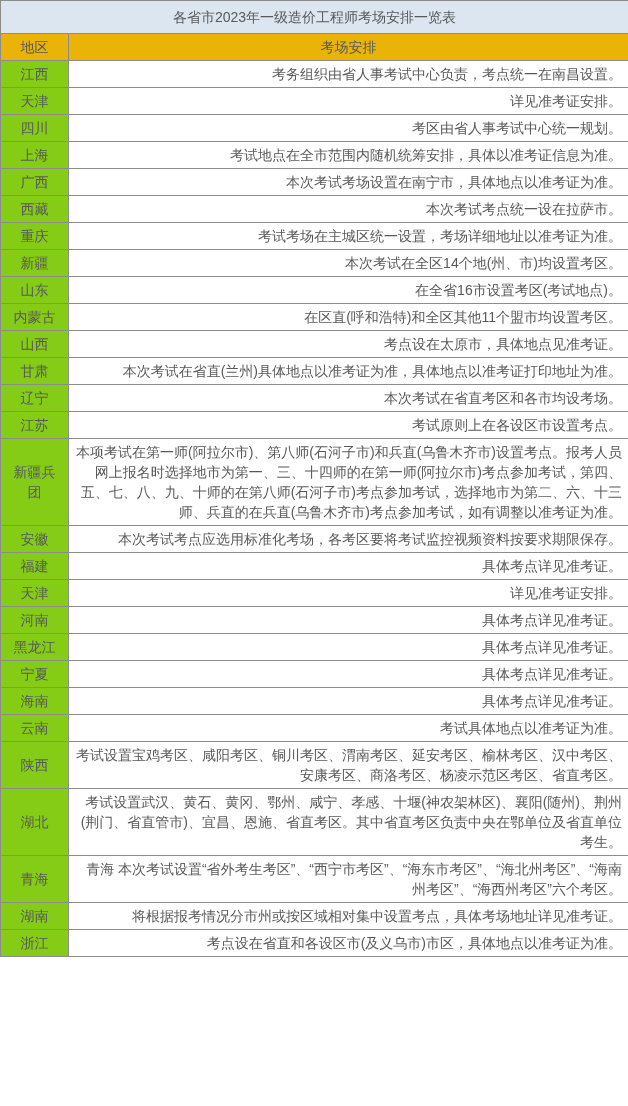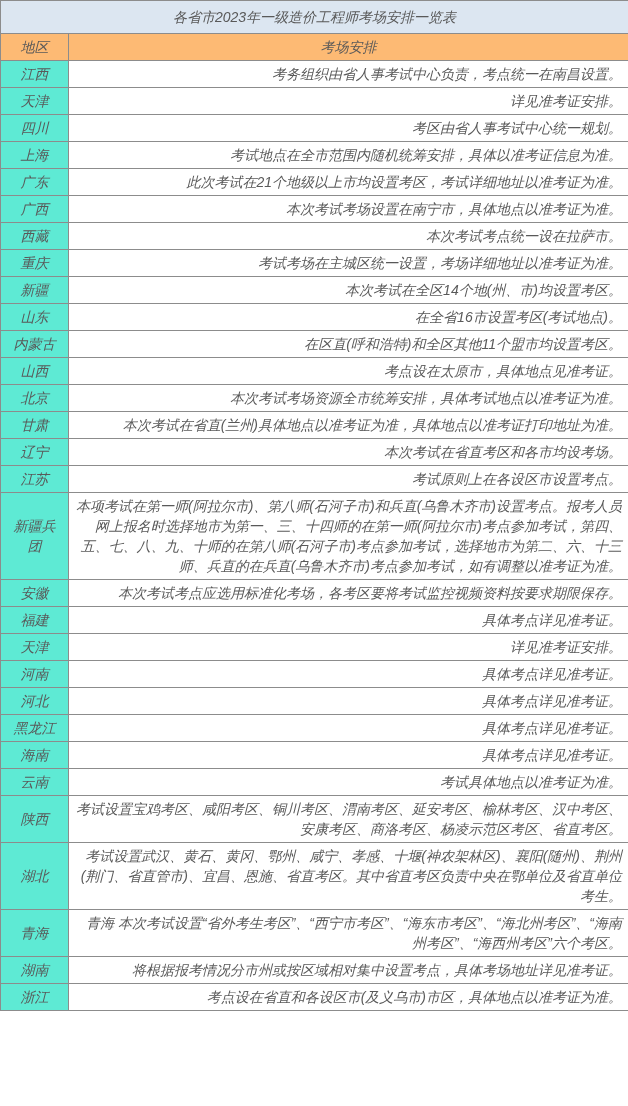--- a/index.html
+++ b/index.html
@@ -3,21 +3,20 @@
 <meta charset="utf-8">
 <style>
   html, body {
     margin: 0;
     padding: 0;
     background: #ffffff;
     font-family: "Liberation Sans", "DejaVu Sans", sans-serif;
   }
   .page {
     width: 508px;
-    font-style: italic;
   }
   table.exam-table {
     border-collapse: collapse;
     width: 628px;
     table-layout: fixed;
   }
   table.exam-table td, table.exam-table th {
     border: 1px solid #8c8c8c;
     font-size: 14px;
     line-height: 20px;
@@ -26,28 +25,28 @@
     word-break: break-all;
   }
   td.title-cell {
     background: #dce6f1;
     text-align: center;
     padding: 6px 4px;
     font-size: 15px;
     color: #4d4d4d;
   }
   th.col-header {
-    background: #fdba74;
+    background: #eab308;
     text-align: center;
     padding: 3px 2px;
   }
   td.region-cell {
     text-align: center;
     padding: 3px 10px;
-    background: #5eead4;
+    background: #84cc16;
   }
   td.arrangement-cell {
     text-align: right;
     padding: 3px 6px;
     background: #ffffff;
   }
 </style>
 </head>
 <body>
 
@@ -75,24 +74,20 @@
       </tr>
       <tr>
         <td class="region-cell">四川</td>
         <td class="arrangement-cell">考区由省人事考试中心统一规划。</td>
       </tr>
       <tr>
         <td class="region-cell">上海</td>
         <td class="arrangement-cell">考试地点在全市范围内随机统筹安排，具体以准考证信息为准。</td>
       </tr>
       <tr>
-        <td class="region-cell">广东</td>
-        <td class="arrangement-cell">此次考试在21个地级以上市均设置考区，考试详细地址以准考证为准。</td>
-      </tr>
-      <tr>
         <td class="region-cell">广西</td>
         <td class="arrangement-cell">本次考试考场设置在南宁市，具体地点以准考证为准。</td>
       </tr>
       <tr>
         <td class="region-cell">西藏</td>
         <td class="arrangement-cell">本次考试考点统一设在拉萨市。</td>
       </tr>
       <tr>
         <td class="region-cell">重庆</td>
         <td class="arrangement-cell">考试考场在主城区统一设置，考场详细地址以准考证为准。</td>
@@ -105,24 +100,20 @@
         <td class="region-cell">山东</td>
         <td class="arrangement-cell">在全省16市设置考区(考试地点)。</td>
       </tr>
       <tr>
         <td class="region-cell">内蒙古</td>
         <td class="arrangement-cell">在区直(呼和浩特)和全区其他11个盟市均设置考区。</td>
       </tr>
       <tr>
         <td class="region-cell">山西</td>
         <td class="arrangement-cell">考点设在太原市，具体地点见准考证。</td>
-      </tr>
-      <tr>
-        <td class="region-cell">北京</td>
-        <td class="arrangement-cell">本次考试考场资源全市统筹安排，具体考试地点以准考证为准。</td>
       </tr>
       <tr>
         <td class="region-cell">甘肃</td>
         <td class="arrangement-cell">本次考试在省直(兰州)具体地点以准考证为准，具体地点以准考证打印地址为准。</td>
       </tr>
       <tr>
         <td class="region-cell">辽宁</td>
         <td class="arrangement-cell">本次考试在省直考区和各市均设考场。</td>
       </tr>
       <tr>
@@ -143,25 +134,25 @@
       </tr>
       <tr>
         <td class="region-cell">天津</td>
         <td class="arrangement-cell">详见准考证安排。</td>
       </tr>
       <tr>
         <td class="region-cell">河南</td>
         <td class="arrangement-cell">具体考点详见准考证。</td>
       </tr>
       <tr>
-        <td class="region-cell">河北</td>
+        <td class="region-cell">黑龙江</td>
         <td class="arrangement-cell">具体考点详见准考证。</td>
       </tr>
       <tr>
-        <td class="region-cell">黑龙江</td>
+        <td class="region-cell">宁夏</td>
         <td class="arrangement-cell">具体考点详见准考证。</td>
       </tr>
       <tr>
         <td class="region-cell">海南</td>
         <td class="arrangement-cell">具体考点详见准考证。</td>
       </tr>
       <tr>
         <td class="region-cell">云南</td>
         <td class="arrangement-cell">考试具体地点以准考证为准。</td>
       </tr>

